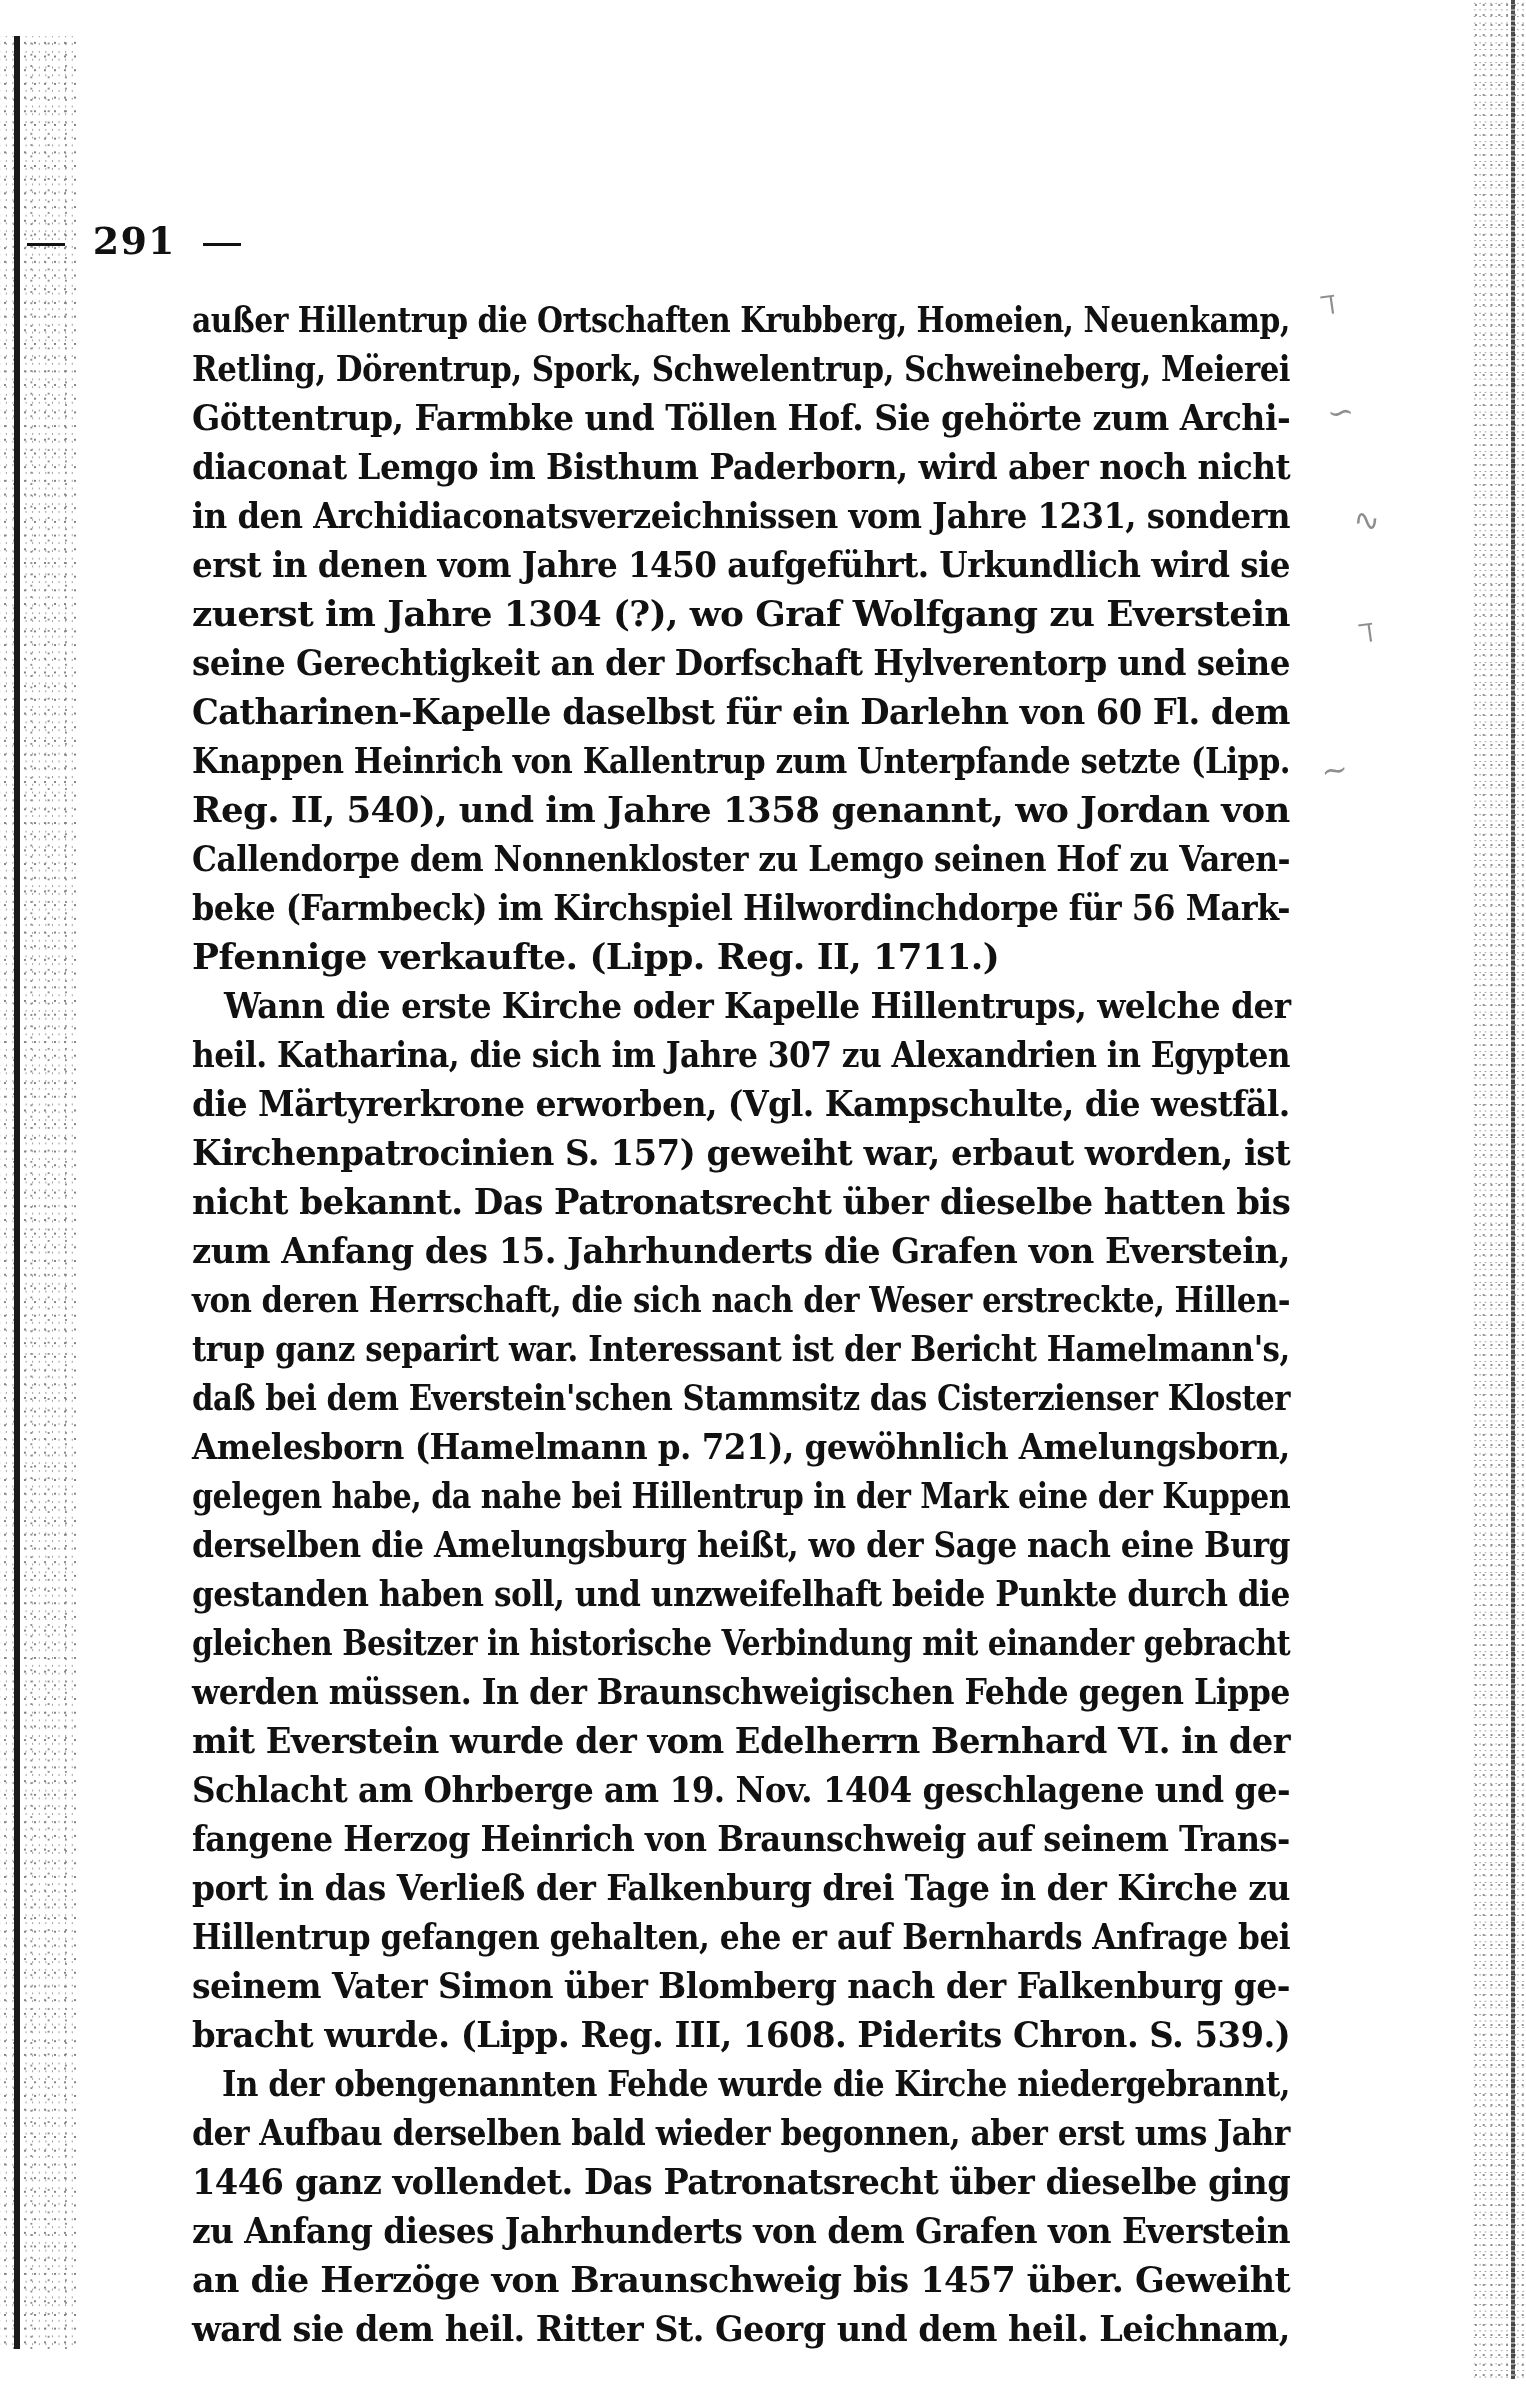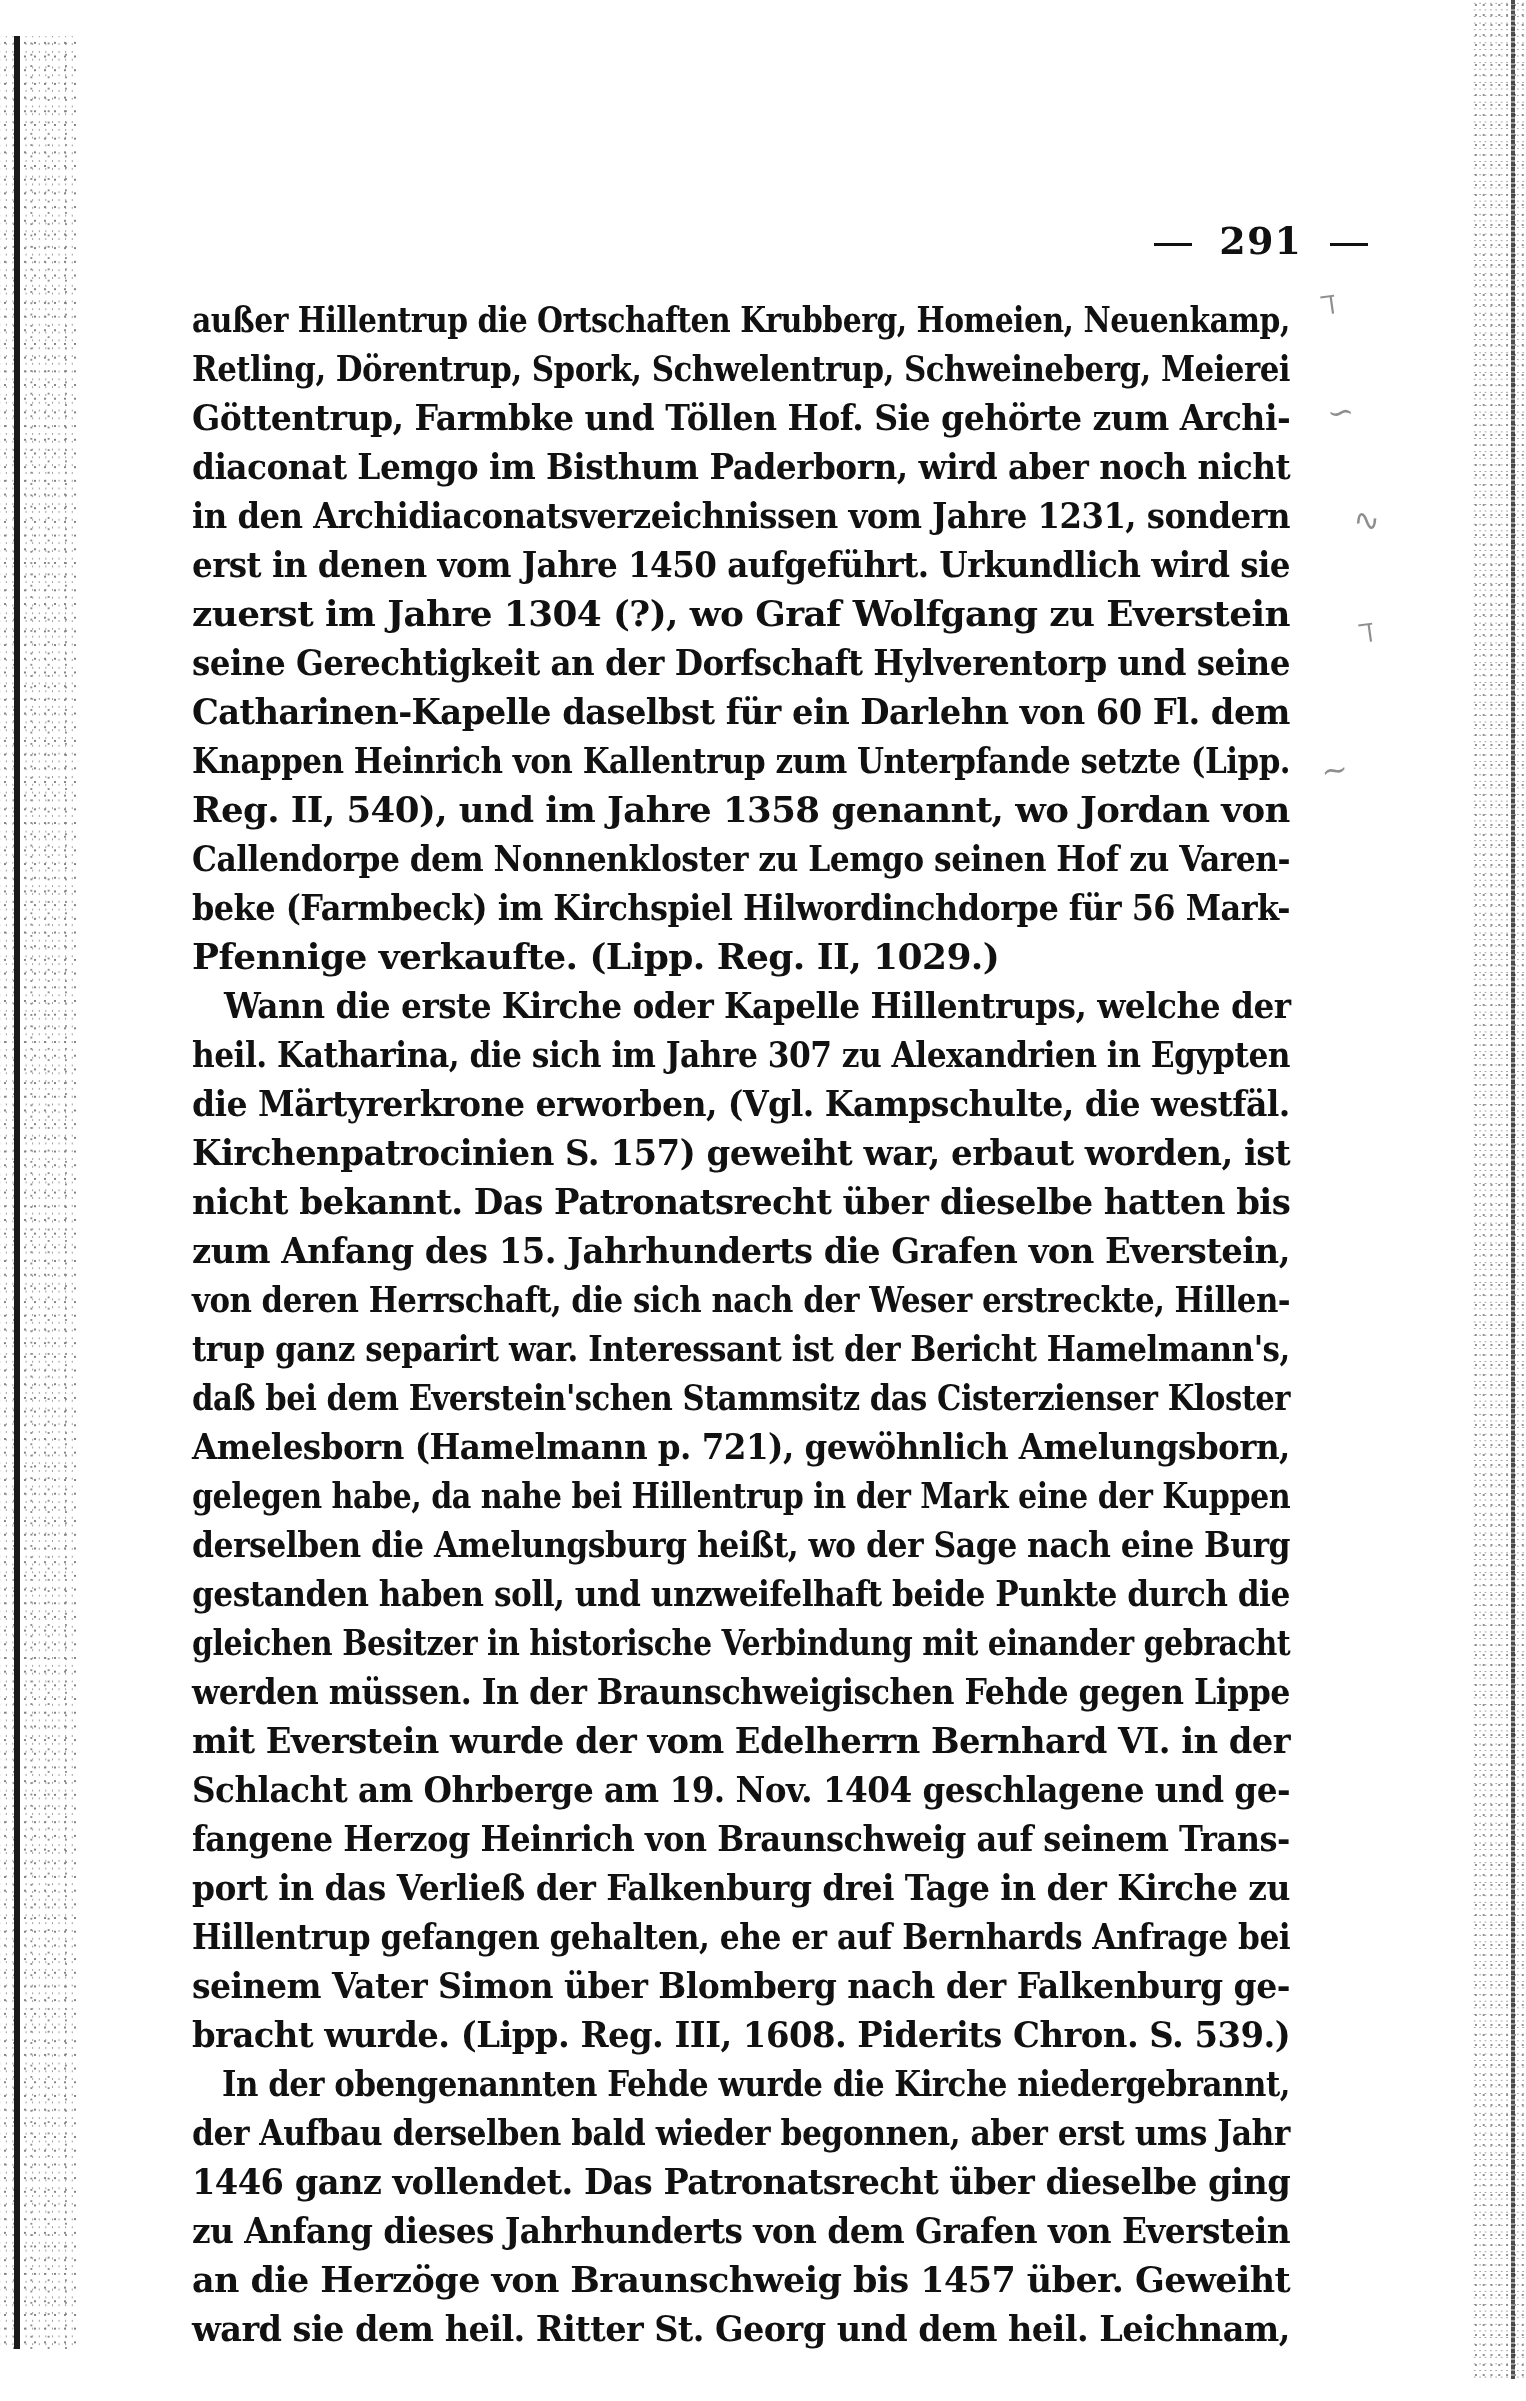--- a/index.html
+++ b/index.html
@@ -72,21 +72,21 @@
     font-size: 32px;
     font-family: "DejaVu Serif", serif;
     opacity: 0.55;
     transform: rotate(-8deg);
   }
   .page-number {
     position: absolute;
     left: 0;
     width: 1395px;
     top: 218px;
-    text-align: right;
+    text-align: left;
     font-size: 38px;
     font-weight: bold;
     letter-spacing: 1.2px;
   }
   .page-number .dash {
     display: inline-block;
     width: 38px;
     height: 3px;
     background: #111;
     vertical-align: middle;
@@ -145,21 +145,21 @@
       <span class="line" style="transform: scaleX(0.9118);">diaconat Lemgo im Bisthum Paderborn, wird aber noch nicht</span>
       <span class="line" style="transform: scaleX(0.8984);">in den Archidiaconatsverzeichnissen vom Jahre 1231, sondern</span>
       <span class="line" style="transform: scaleX(0.905);">erst in denen vom Jahre 1450 aufgeführt. Urkundlich wird sie</span>
       <span class="line" style="transform: scaleX(0.9946);">zuerst im Jahre 1304 (?), wo Graf Wolfgang zu Everstein</span>
       <span class="line" style="transform: scaleX(0.9046);">seine Gerechtigkeit an der Dorfschaft Hylverentorp und seine</span>
       <span class="line" style="transform: scaleX(0.937);">Catharinen-Kapelle daselbst für ein Darlehn von 60 Fl. dem</span>
       <span class="line" style="transform: scaleX(0.8608);">Knappen Heinrich von Kallentrup zum Unterpfande setzte (Lipp.</span>
       <span class="line" style="transform: scaleX(0.9876);">Reg. II, 540), und im Jahre 1358 genannt, wo Jordan von</span>
       <span class="line" style="transform: scaleX(0.871);">Callendorpe dem Nonnenkloster zu Lemgo seinen Hof zu Varen-</span>
       <span class="line" style="transform: scaleX(0.8879);">beke (Farmbeck) im Kirchspiel Hilwordinchdorpe für 56 Mark-</span>
-      <span class="line last">Pfennige verkaufte. (Lipp. Reg. II, 1029.)</span>
+      <span class="line last">Pfennige verkaufte. (Lipp. Reg. II, 1711.)</span>
       <span class="line indent" style="transform: scaleX(0.9114);">Wann die erste Kirche oder Kapelle Hillentrups, welche der</span>
       <span class="line" style="transform: scaleX(0.8689);">heil. Katharina, die sich im Jahre 307 zu Alexandrien in Egypten</span>
       <span class="line" style="transform: scaleX(0.9196);">die Märtyrerkrone erworben, (Vgl. Kampschulte, die westfäl.</span>
       <span class="line" style="transform: scaleX(0.9448);">Kirchenpatrocinien S. 157) geweiht war, erbaut worden, ist</span>
       <span class="line" style="transform: scaleX(0.9443);">nicht bekannt. Das Patronatsrecht über dieselbe hatten bis</span>
       <span class="line" style="transform: scaleX(0.9409);">zum Anfang des 15. Jahrhunderts die Grafen von Everstein,</span>
       <span class="line" style="transform: scaleX(0.8567);">von deren Herrschaft, die sich nach der Weser erstreckte, Hillen-</span>
       <span class="line" style="transform: scaleX(0.8608);">trup ganz separirt war. Interessant ist der Bericht Hamelmann's,</span>
       <span class="line" style="transform: scaleX(0.8524);">daß bei dem Everstein'schen Stammsitz das Cisterzienser Kloster</span>
       <span class="line" style="transform: scaleX(0.905);">Amelesborn (Hamelmann p. 721), gewöhnlich Amelungsborn,</span>

